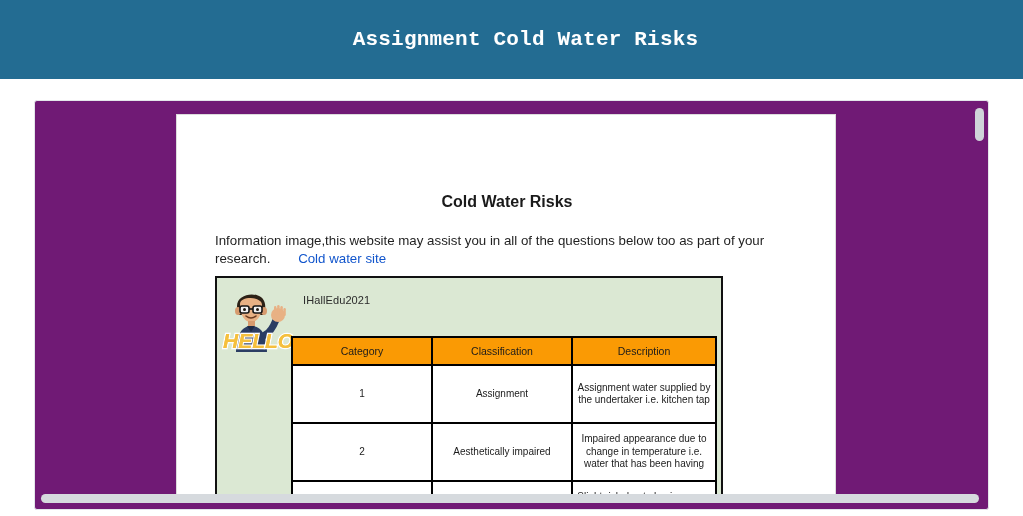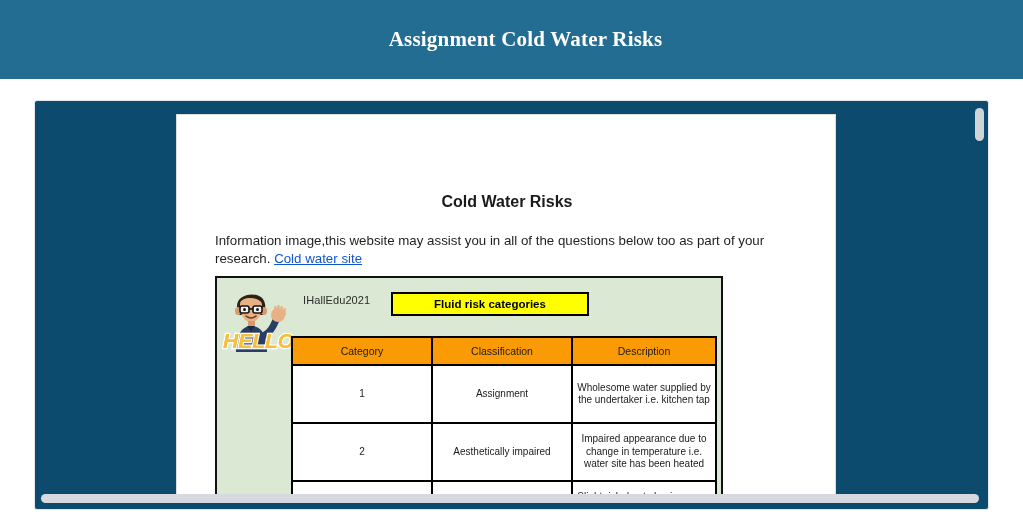--- a/index.html
+++ b/index.html
@@ -27,32 +27,32 @@
     align-items: center;
     justify-content: center;
     box-sizing: border-box;
   }
   .app-header-title {
     color: #ffffff;
     font-size: 21px;
     font-weight: bold;
     letter-spacing: 0.2px;
     text-align: center;
-    font-family: Liberation Serif, serif;
+    font-family: Liberation Mono, monospace;
     margin-left: 28px;
   }
 
   
   .viewer-card {
     position: absolute;
     left: 34px;
     top: 100px;
     width: 955px;
     height: 410px;
-    background: #0c4a6e;
+    background: #701a75;
     border: 1px solid #e3e6ea;
     border-radius: 3px;
     box-sizing: border-box;
     overflow: hidden;
   }
 
   
   .doc-page {
     position: absolute;
     left: 141px;
@@ -86,22 +86,22 @@
   .doc-paragraph {
     margin: 0;
     padding: 21px 36px 0 38px;
     font-size: 13.3px;
     line-height: 18px;
     color: #1f1f1f;
     font-family: "Liberation Sans", sans-serif;
   }
   .doc-link {
     color: #1155cc;
-    text-decoration: underline;
     cursor: pointer;
+    margin-left: 24px;
   }
 
   
   .info-image {
     position: relative;
     margin: 8px 0 0 38px;
     width: 508px;
     height: 240px;
     background: #dbe8d3;
     border: 2px solid #111111;
@@ -276,42 +276,39 @@
 
             <g>
               <text x="4" y="68" font-family="Liberation Sans, sans-serif" font-size="21" font-weight="bold" font-style="italic" fill="#f5c03e" stroke="#ffffff" stroke-width="2.6" paint-order="stroke">HELLO</text>
               <text x="4" y="68" font-family="Liberation Sans, sans-serif" font-size="21" font-weight="bold" font-style="italic" fill="#f5c03e">HELLO</text>
             </g>
           </svg>
         </div>
 
         <div class="watermark">IHallEdu2021</div>
 
-        <div class="yellow-banner">
-          <span class="yellow-banner-text">Fluid risk categories</span>
-        </div>
 
         <table class="risk-table">
           <thead>
             <tr>
               <th class="col-cat">Category</th>
               <th class="col-class">Classification</th>
               <th class="col-desc">Description</th>
             </tr>
           </thead>
           <tbody>
             <tr>
               <td>1</td>
               <td>Assignment</td>
-              <td>Wholesome water supplied by the undertaker i.e. kitchen tap</td>
+              <td>Assignment water supplied by the undertaker i.e. kitchen tap</td>
             </tr>
             <tr>
               <td>2</td>
               <td>Aesthetically impaired</td>
-              <td>Impaired appearance due to change in temperature i.e. water site has been heated</td>
+              <td>Impaired appearance due to change in temperature i.e. water that has been having</td>
             </tr>
             <tr>
               <td>3</td>
               <td>Slight</td>
               <td>Slight risk due to having some common substances of low toxicity i.e. soap etc..</td>
             </tr>
           </tbody>
         </table>
 
       </div>

